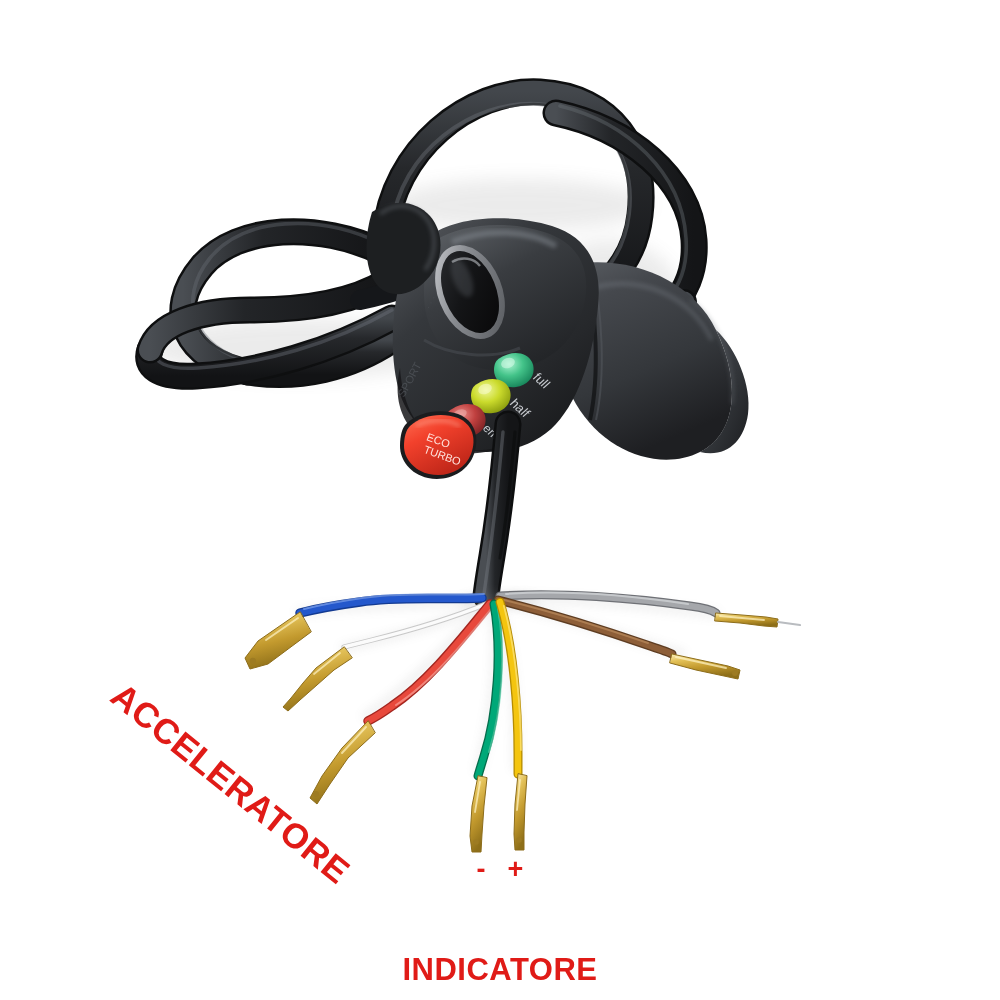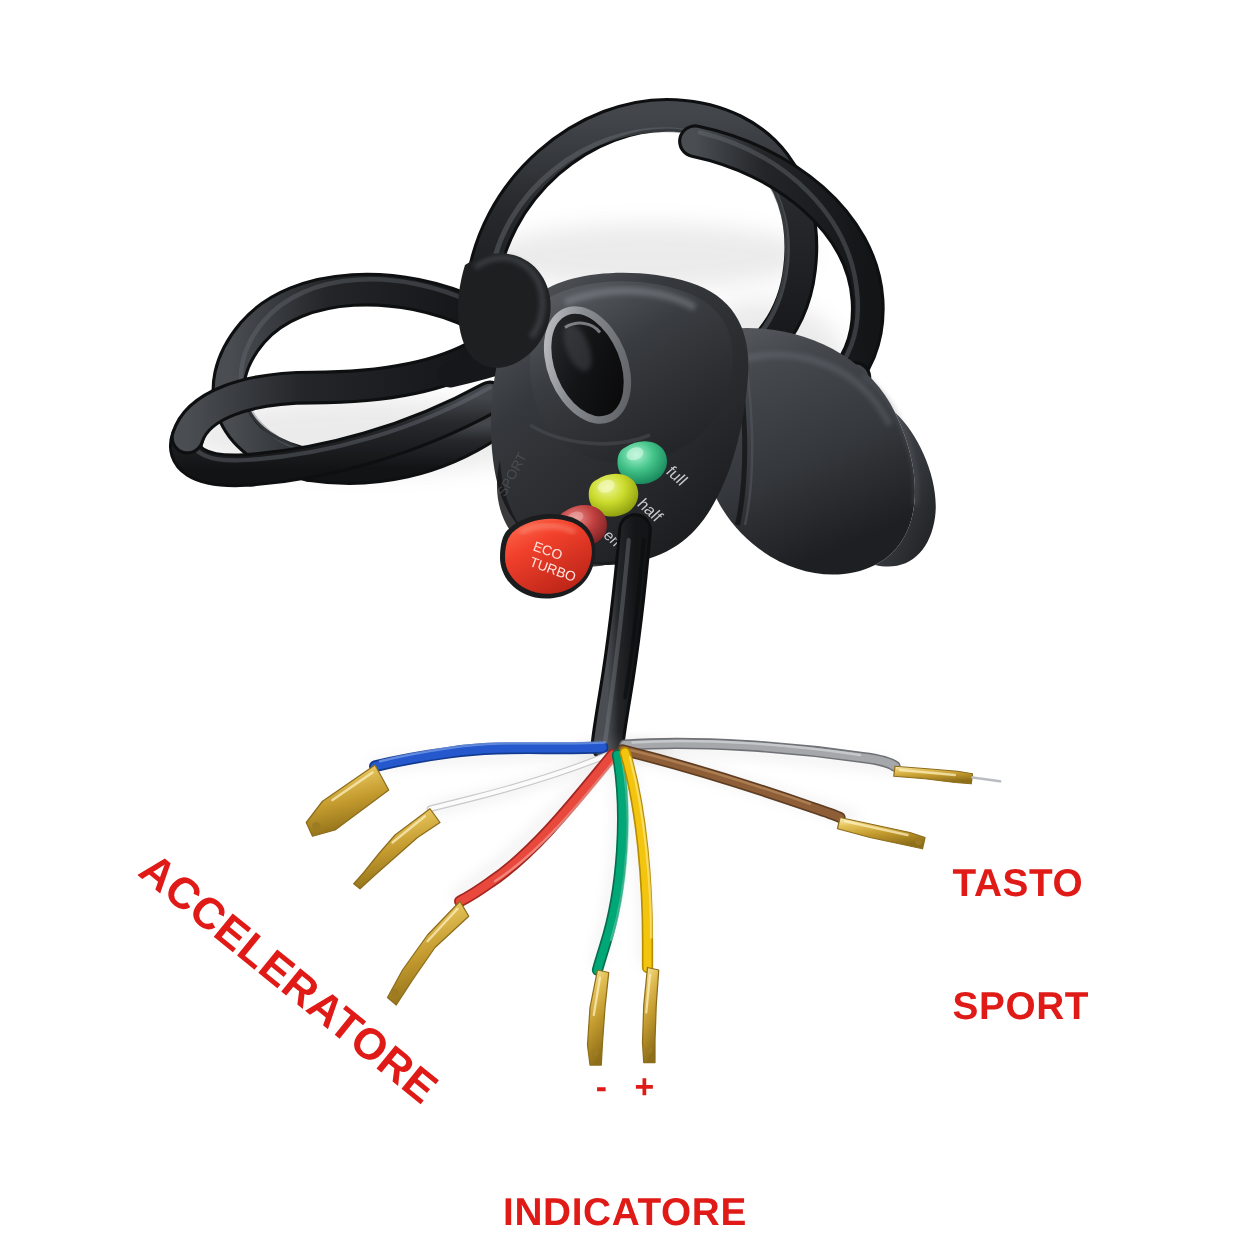--- a/index.html
+++ b/index.html
@@ -383,24 +383,20 @@
       <g>
         <path d="M716,613 L742,615 L766,617 L778,619 L777,627 L764,626 L740,623 L715,621 Z" fill="url(#brassG)" stroke="#8d6d1b" stroke-width="1"></path>
         <path d="M720,616 L764,620" stroke="#fff3c6" stroke-width="1.9" opacity="0.7"></path>
         <path d="M778,622 L800,625" stroke="#b9bcc0" stroke-width="2.2"></path>
       </g>
     </g>
   </svg>
 
   <div class="anno" id="anno-accel">ACCELERATORE</div>
 
-  <div class="anno" id="anno-sport">
-    <span class="lbl-line">TASTO</span>
-    <span class="lbl-line">SPORT</span>
-  </div>
 
   <div class="anno" id="anno-polarity"><span>-</span><span>+</span></div>
 
   <div class="anno" id="anno-indic">
     <span class="lbl-line">INDICATORE</span>
     
   </div>
 
 </div>
 

